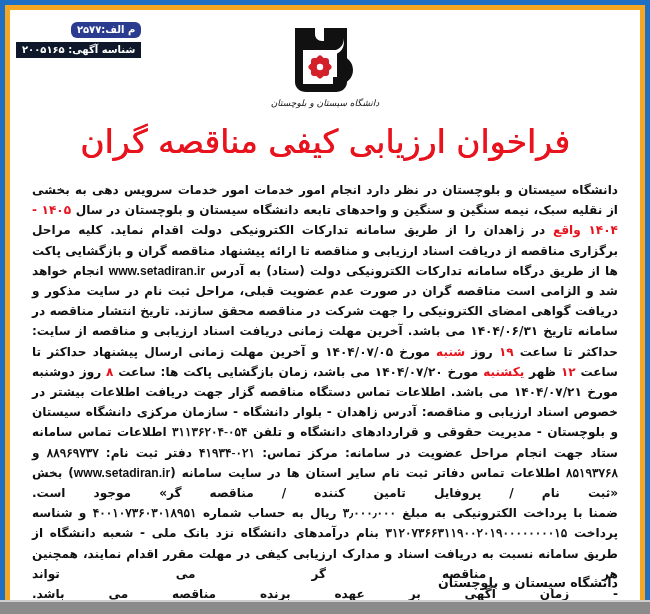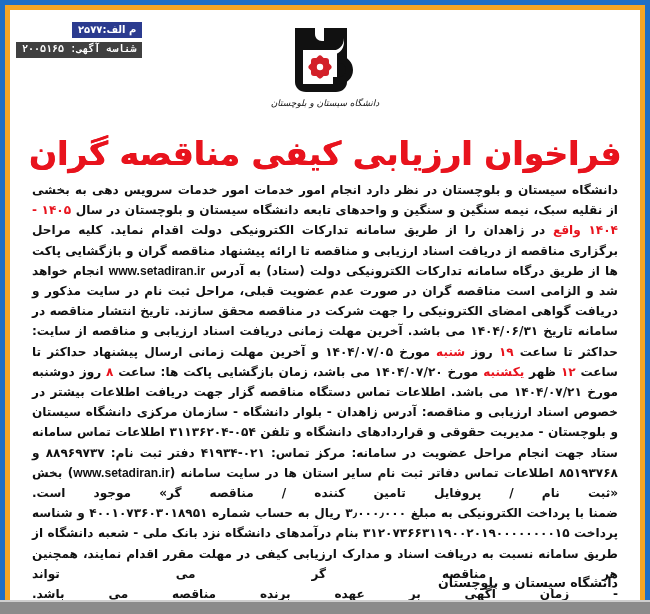--- a/index.html
+++ b/index.html
@@ -88,22 +88,22 @@
   .badge {
     display: inline-block;
     color: #ffffff;
     font-size: 10px;
     font-weight: bold;
     padding: 2px 6px 3px 6px;
     line-height: 1.1;
     white-space: nowrap;
     direction: rtl;
   }
-  .badge-blue { background: #2b3b8f; }
-  .badge-red  { background: #404040; font-family: Liberation Mono, monospace; }
+  .badge-blue { background: #2b3b8f; border-radius: 6px; }
+  .badge-red  { background: #0f172a; }
 
   
   .logo-wrap {
     position: absolute;
     left: 0; right: 0;
     top: 12px;
     display: flex;
     flex-direction: column;
     align-items: center;
     z-index: 5;
@@ -123,26 +123,25 @@
   }
 
   
   .title {
     position: absolute;
     left: 0; right: 0;
     top: 112px;
     text-align: center;
     color: #e8131d;
     font-size: 33px;
-    font-weight: bold;
+    font-weight: normal;
     letter-spacing: -0.5px;
     direction: rtl;
     z-index: 5;
     text-shadow: 0.6px 0 0 #e8131d;
-    margin-top: 12px;
   }
 
   
   .body-text {
     position: absolute;
     left: 22px;
     right: 22px;
     top: 170px;
     direction: rtl;
     text-align: justify;
@@ -157,20 +156,21 @@
     margin: 0;
   }
   .red {
     color: #e8131d;
     font-weight: bold;
   }
   .ltr-inline {
     direction: ltr;
     unicode-bidi: embed;
     display: inline-block;
+    font-family: Liberation Serif, serif;
   }
   .serif-url {
     font-family: Liberation Sans, sans-serif;
     direction: ltr;
     unicode-bidi: embed;
     display: inline-block;
   }
 
   .para-last {
     margin-top: 2px;

